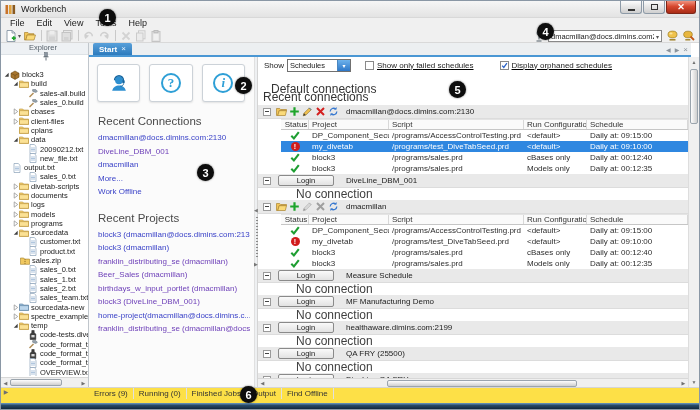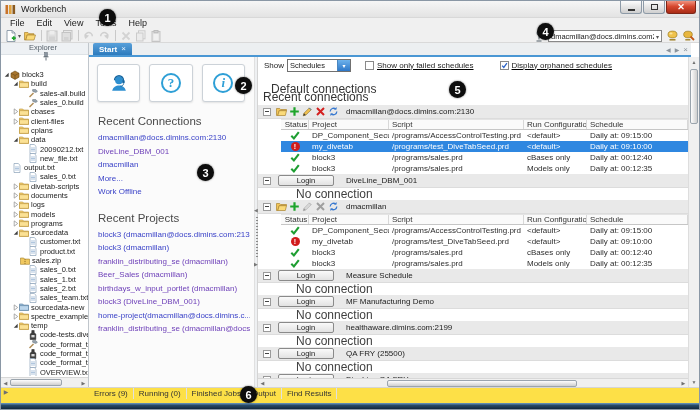--- a/index.html
+++ b/index.html
@@ -1010,21 +1010,21 @@
     </div>
   </div>
 
   <div class="statusbar">
     <span class="status-left-arrow">▶</span>
     <div class="status-tabs" id="status-tabs">
         <span class="stab">Errors (9)</span>
         <span class="stab">Running (0)</span>
         <span class="stab">Finished Jobs</span>
         <span class="stab">Output</span>
-        <span class="stab">Find Results</span>
+        <span class="stab">Find Offline</span>
       </div>
   </div>
   <div class="bottomband"></div>
 
   <div id="callouts">
       <span class="callout" style="left:98px;top:8px;">1</span>
       <span class="callout" style="left:234px;top:76px;">2</span>
       <span class="callout" style="left:196px;top:163px;">3</span>
       <span class="callout" style="left:536px;top:22px;">4</span>
       <span class="callout" style="left:448px;top:80px;">5</span>

